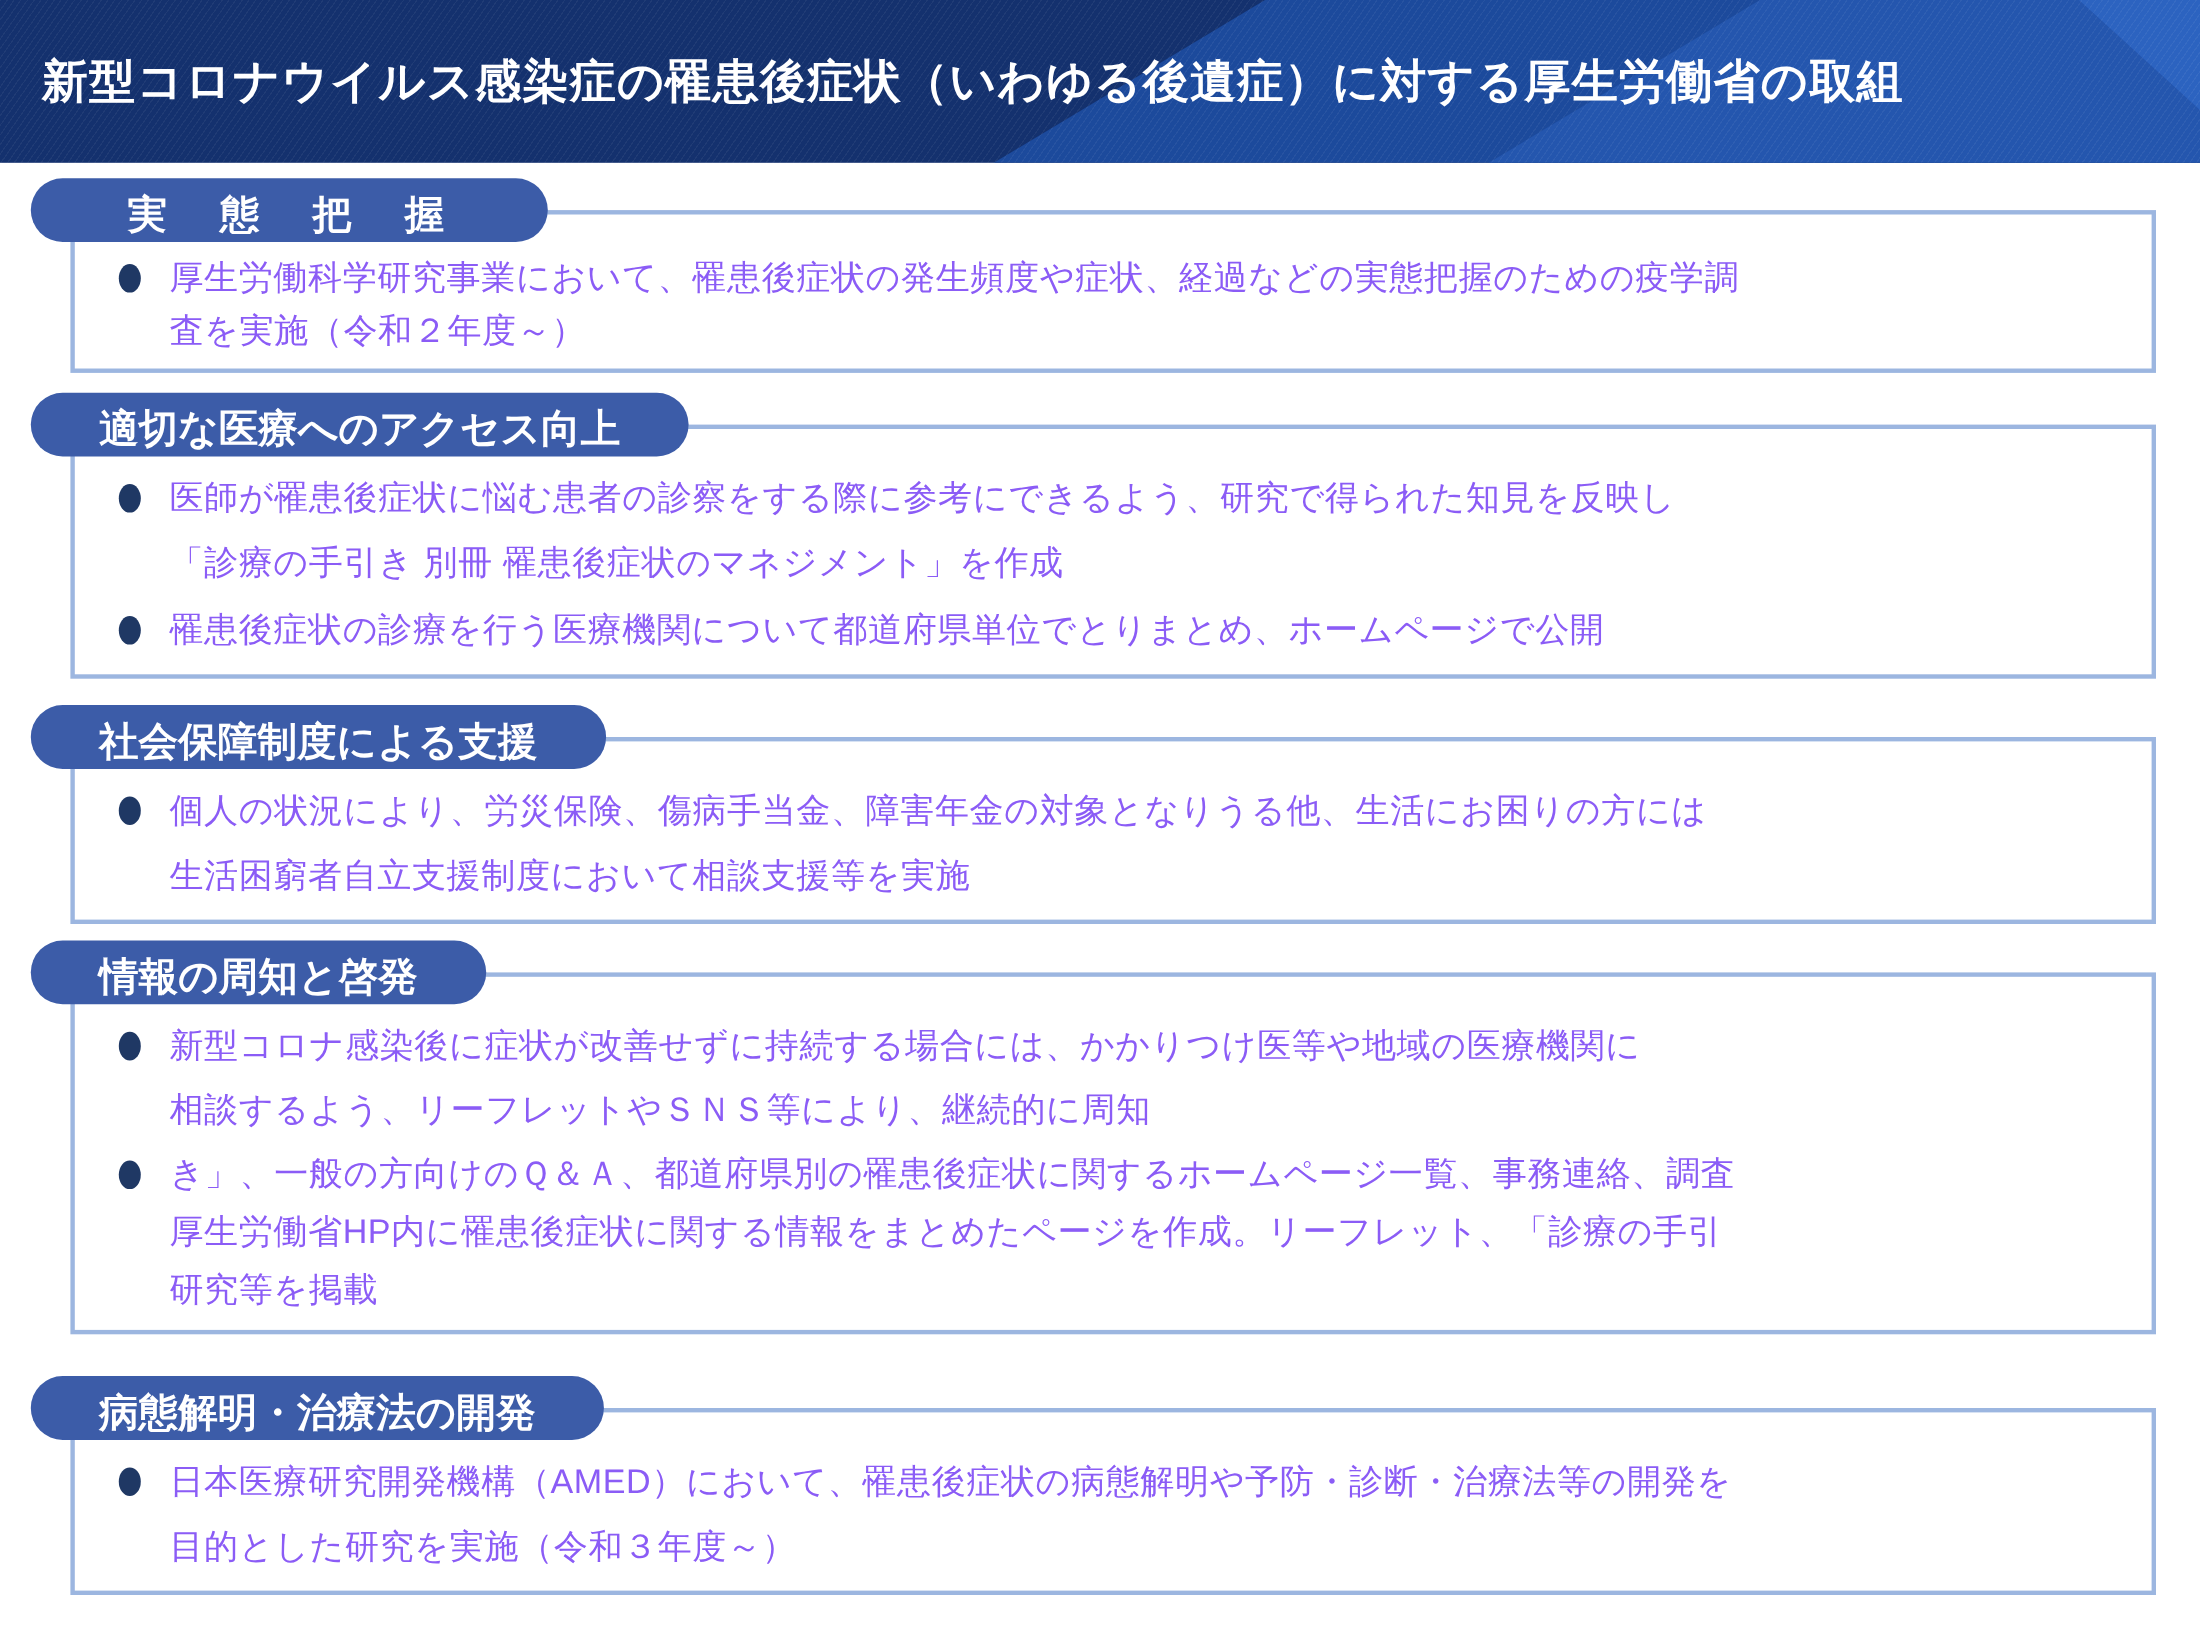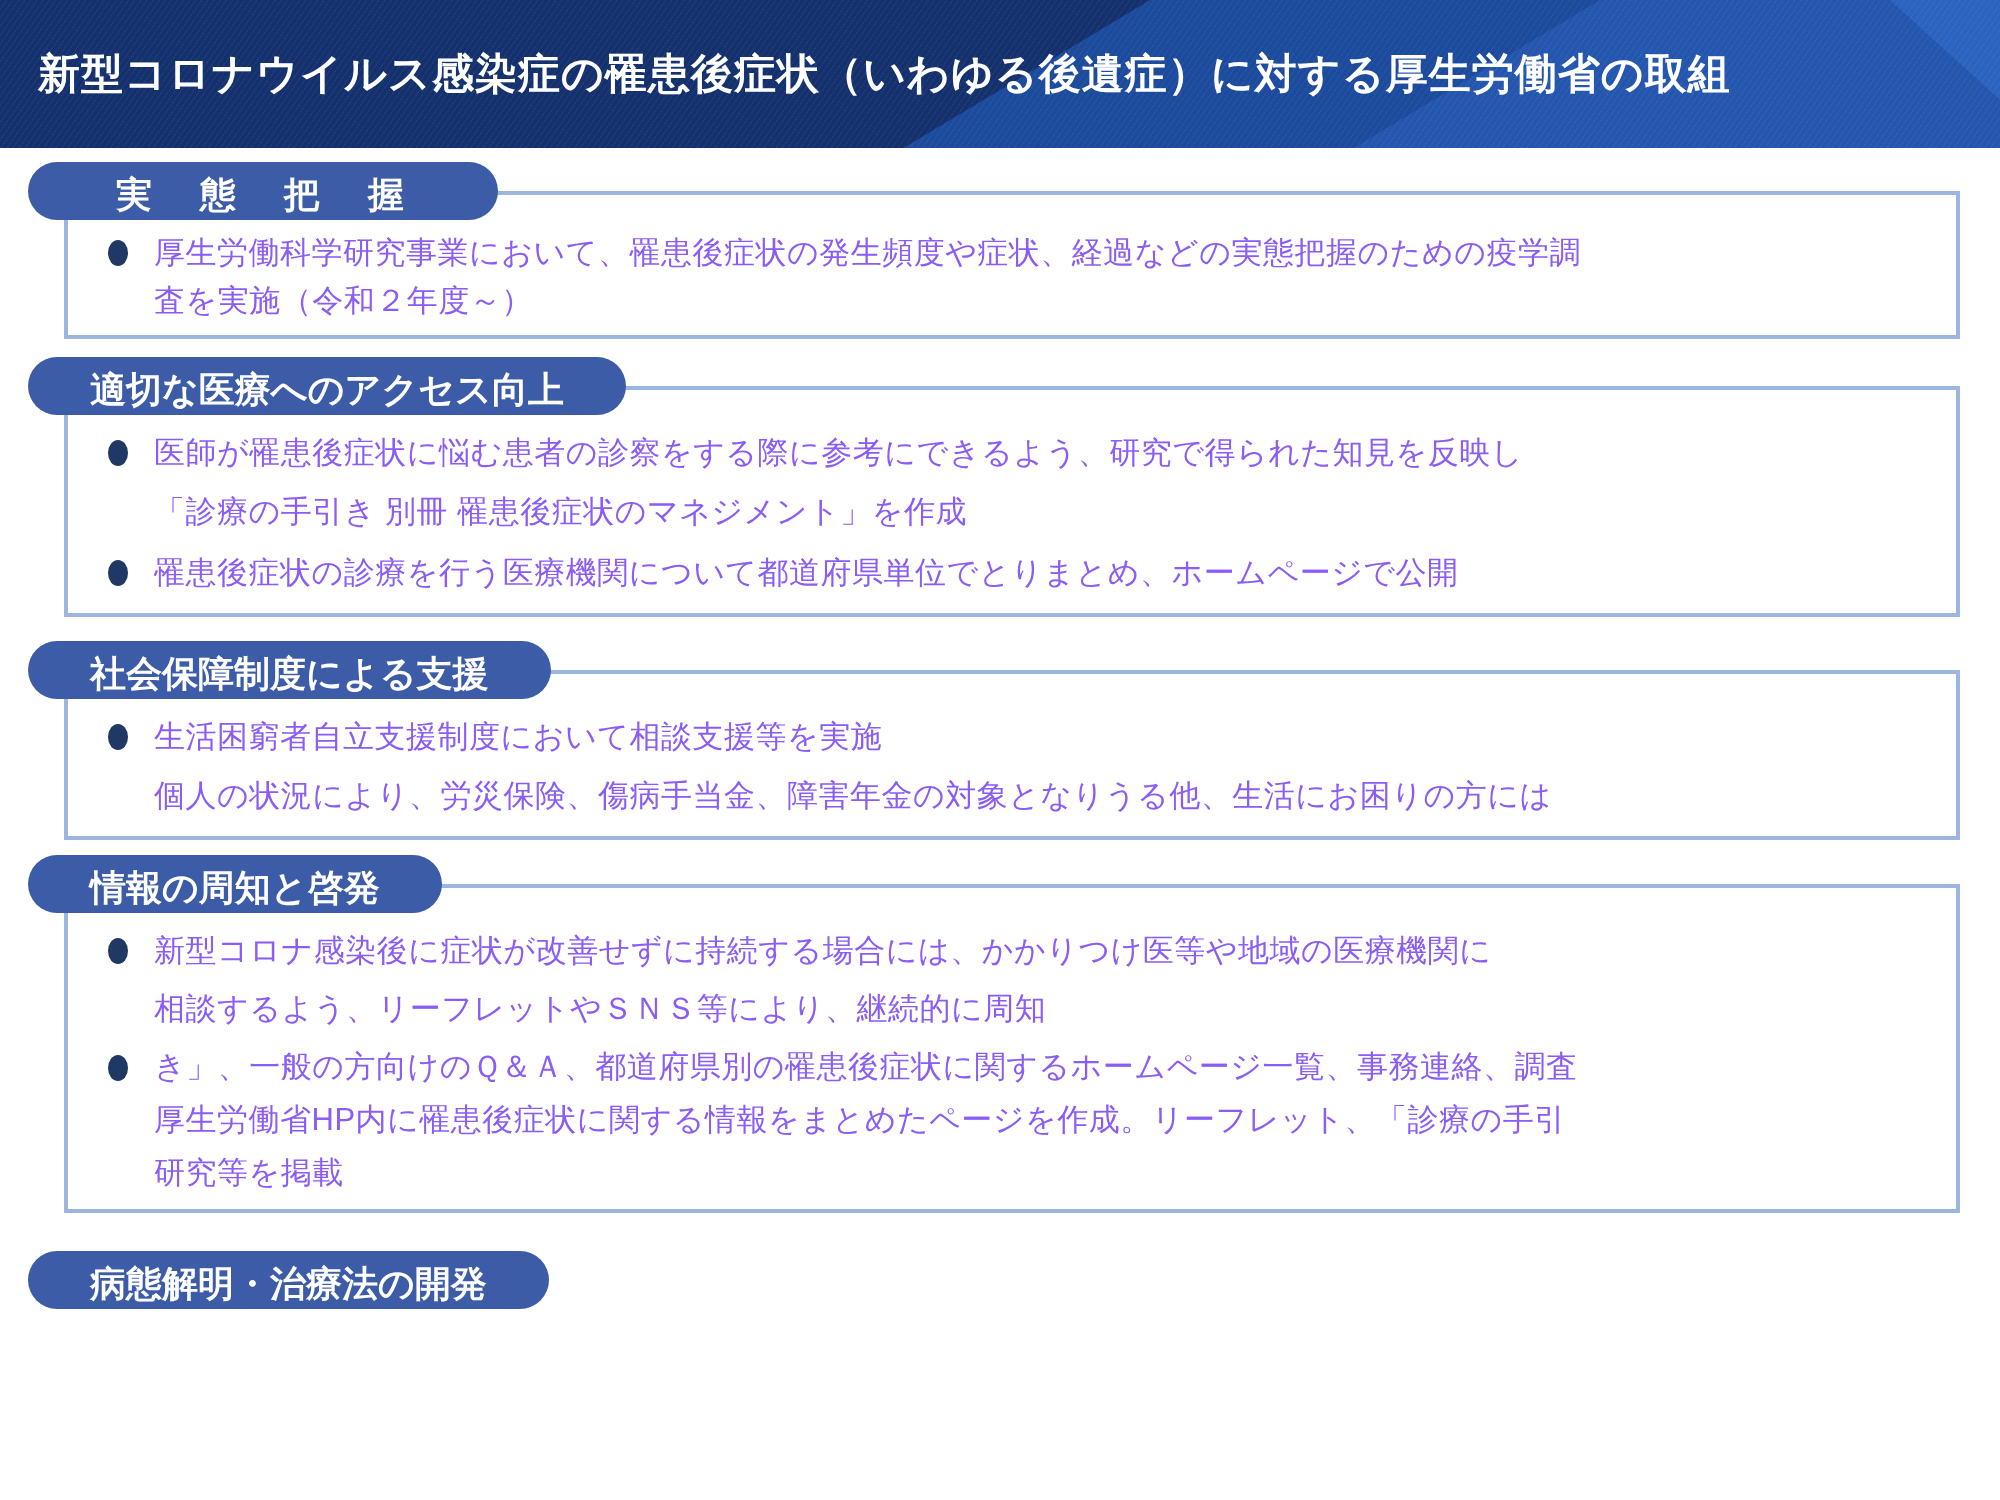--- a/index.html
+++ b/index.html
@@ -160,22 +160,22 @@
   </section>
 
   <section class="section s3">
     <div class="pill">
       <span>社会保障制度による支援</span>
     </div>
     <div class="box">
       <ul class="bullets">
         <li class="b1">
           <span class="dot"></span>
+          <span class="line">個人の状況により、労災保険、傷病手当金、障害年金の対象となりうる他、生活にお困りの方には</span>
           <span class="line">生活困窮者自立支援制度において相談支援等を実施</span>
-          <span class="line">個人の状況により、労災保険、傷病手当金、障害年金の対象となりうる他、生活にお困りの方には</span>
         </li>
       </ul>
     </div>
   </section>
 
   <section class="section s4">
     <div class="pill">
       <span>情報の周知と啓発</span>
     </div>
     <div class="box">
@@ -192,15 +192,24 @@
           <span class="line">研究等を掲載</span>
         </li>
       </ul>
     </div>
   </section>
 
   <section class="section s5">
     <div class="pill">
       <span>病態解明・治療法の開発</span>
     </div>
+    <div class="box">
+      <ul class="bullets">
+        <li class="b1">
+          <span class="dot"></span>
+          <span class="line">日本医療研究開発機構（AMED）において、罹患後症状の病態解明や予防・診断・治療法等の開発を</span>
+          <span class="line">目的とした研究を実施（令和３年度～）</span>
+        </li>
+      </ul>
+    </div>
   </section>
 
 </div>
 
 </body></html>

